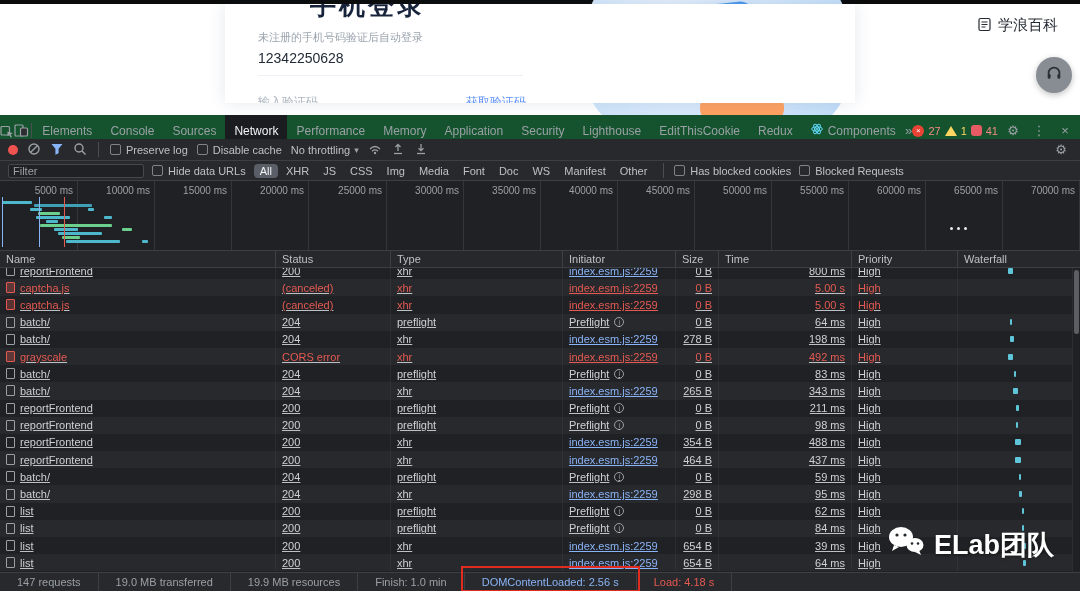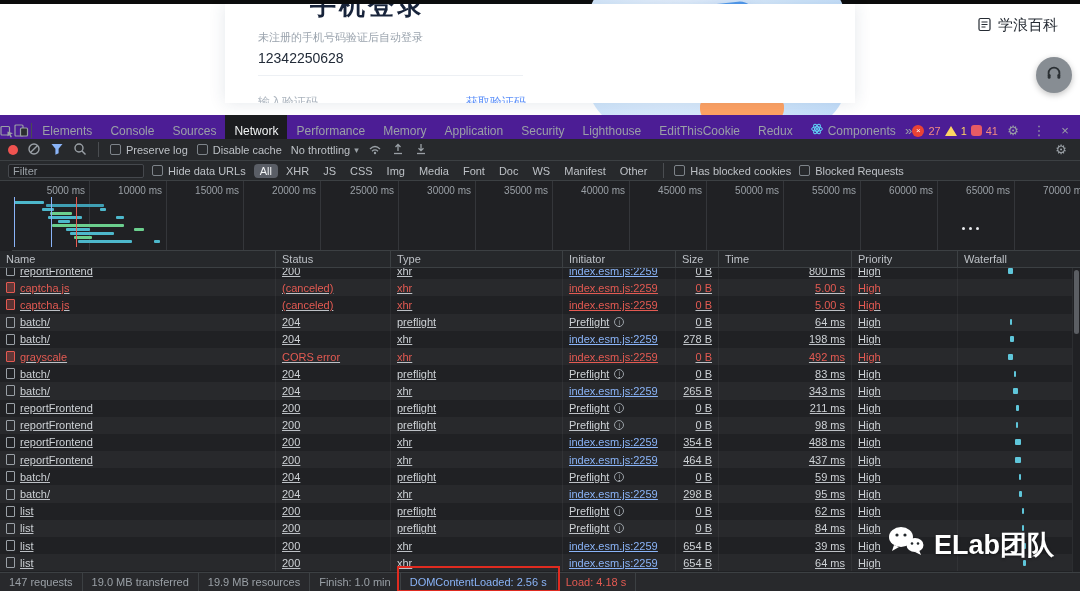--- a/index.html
+++ b/index.html
@@ -43,21 +43,21 @@
   .brand { position:absolute; right:22px; top:16px; display:flex; align-items:center; gap:6px;
     font-size:15px; color:#252b33; cursor:pointer; }
   .headset { position:absolute; right:8px; top:57px; width:36px; height:36px; border-radius:50%;
     background:#878d93; display:flex; align-items:center; justify-content:center;
     box-shadow:0 2px 6px rgba(0,0,0,.25); cursor:pointer; }
 
   
   #devtools { position:absolute; left:0; top:115px; width:1080px; height:476px;
     background:#202124; color:#bdc1c6; font-size:11px; }
 
-  .dt-tabbar { position:absolute; top:0; left:0; right:0; height:32px; background:#4c1d95;
+  .dt-tabbar { position:absolute; top:0; left:0; right:0; height:32px; background:#14532d;
     border-bottom:1px solid #3c4043; display:flex; align-items:center; }
   .dt-icon-btn { width:26px; height:100%; display:flex; align-items:center; justify-content:center; cursor:pointer; }
   .dt-sep { width:1px; height:15px; background:#4a4d51; margin:0 2px; }
   .tabs { display:flex; height:100%; }
   .dt-tab { height:100%; display:flex; align-items:center; gap:5px; padding:0 9px;
     color:#9aa0a6; font-size:12px; cursor:pointer; white-space:nowrap; }
   .dt-tab.sel { background:#1b1c1f; color:#f1f3f4; box-shadow:inset 0 -2px 0 #8ab4f8; }
   .badges { margin-left:auto; display:flex; align-items:center; gap:4px; padding-right:4px; }
   .err-badge { width:12px; height:12px; border-radius:50%; background:#ea4335; color:#fff; font-size:8px;
     display:inline-flex; align-items:center; justify-content:center; cursor:pointer; }
@@ -80,21 +80,21 @@
 
   .dt-filterrow { position:absolute; top:46px; left:0; right:0; height:20px; background:#27292c;
     border-bottom:1px solid #3c4043; display:flex; align-items:center; padding:0 8px; gap:8px; }
   .filter-box { width:136px; height:14px; border:1px solid #45484d; border-radius:2px; background:#202124;
     color:#9aa0a6; display:flex; align-items:center; padding:0 4px; cursor:text; }
   .pills { display:flex; align-items:center; gap:2px; }
   .pill { padding:1px 6px; border-radius:4px; color:#bdc1c6; cursor:pointer; }
   .pill.sel { background:#5a5e66; color:#f1f3f4; }
 
   .dt-overview { position:absolute; top:66px; left:0; right:0; height:70px; background:#202124;
-    border-bottom:1px solid #3c4043; overflow:hidden; cursor:crosshair;margin-left:12px; }
+    border-bottom:1px solid #3c4043; overflow:hidden; cursor:crosshair; }
   .tl-grid { position:absolute; top:0; bottom:0; width:1px; background:#34363a; }
   .tl-label { position:absolute; top:4px; font-size:10px; color:#9aa0a6; transform:translateX(-100%); padding-right:4px; white-space:nowrap; }
   .ov-bar { position:absolute; height:3px; border-radius:1px; }
   .ov-line { position:absolute; top:16px; bottom:3px; width:1px; }
   .ov-dot { position:absolute; width:3px; height:3px; border-radius:50%; background:#e8eaed; }
 
   .grid8 { display:grid; grid-template-columns:275px 115px 172px 113px 43px 133px 106px 1fr; }
   .dt-thead { position:absolute; top:136px; left:0; right:8px; height:17px; background:#26282b;
     border-bottom:1px solid #3c4043; align-items:center; }
   .thead-corner { position:absolute; top:136px; right:0; width:8px; height:17px; background:#26282b; border-bottom:1px solid #3c4043; }
@@ -118,21 +118,21 @@
   .info-ic { width:10px; height:10px; border:1px solid #9aa0a6; border-radius:50%; font-size:7px;
     display:inline-flex; align-items:center; justify-content:center; color:#9aa0a6; flex:none; }
   .wf-bar { height:6px; border-radius:1px; background:#5fc6da; flex:none; }
 
   .dt-scroll { position:absolute; top:153px; right:0; width:8px; height:304px; background:#202124;
     border-left:1px solid #2c2e31; }
   .dt-thumb { position:absolute; left:1px; right:1px; top:2px; height:64px; background:#5b5e63; border-radius:4px; cursor:pointer; }
 
   .dt-status { position:absolute; top:457px; left:0; right:0; height:19px; background:#28292c;
     border-top:1px solid #3c4043; display:flex; align-items:center; color:#9aa0a6; }
-  .st-item { position:relative; height:100%; display:flex; align-items:center; padding:0 9px;
+  .st-item { position:relative; height:100%; display:flex; align-items:center; padding:0 17px;
     border-right:1px solid #3c4043; white-space:nowrap; }
   .st-item.blue { color:#8ab4f8; }
   .st-item.red { color:#e45a52; }
   .annotation { position:absolute; left:-4px; right:-4px; top:-7px; bottom:-1px;
     border:2px solid #e02b20; pointer-events:none; }
 
   .watermark { position:absolute; right:26px; bottom:28px; display:flex; align-items:center; gap:10px;
     color:#fff; font-size:27px; font-weight:bold; text-shadow:0 1px 3px rgba(0,0,0,.45); }
 </style>
 </head>

